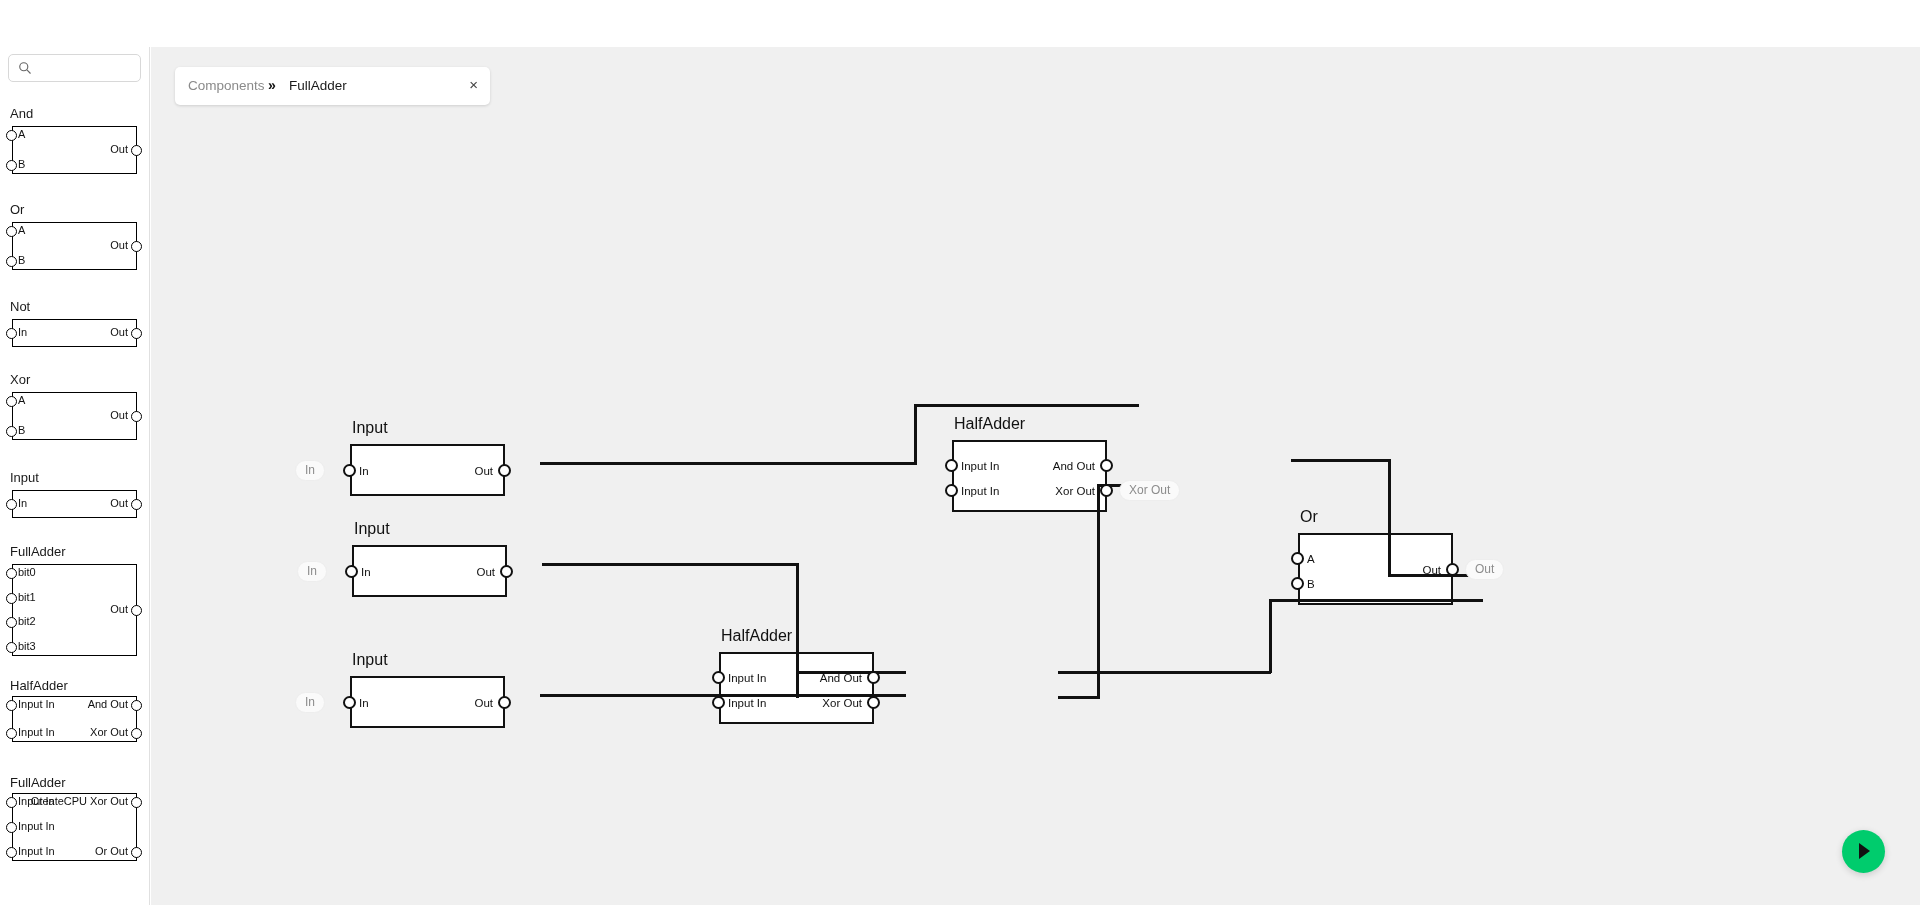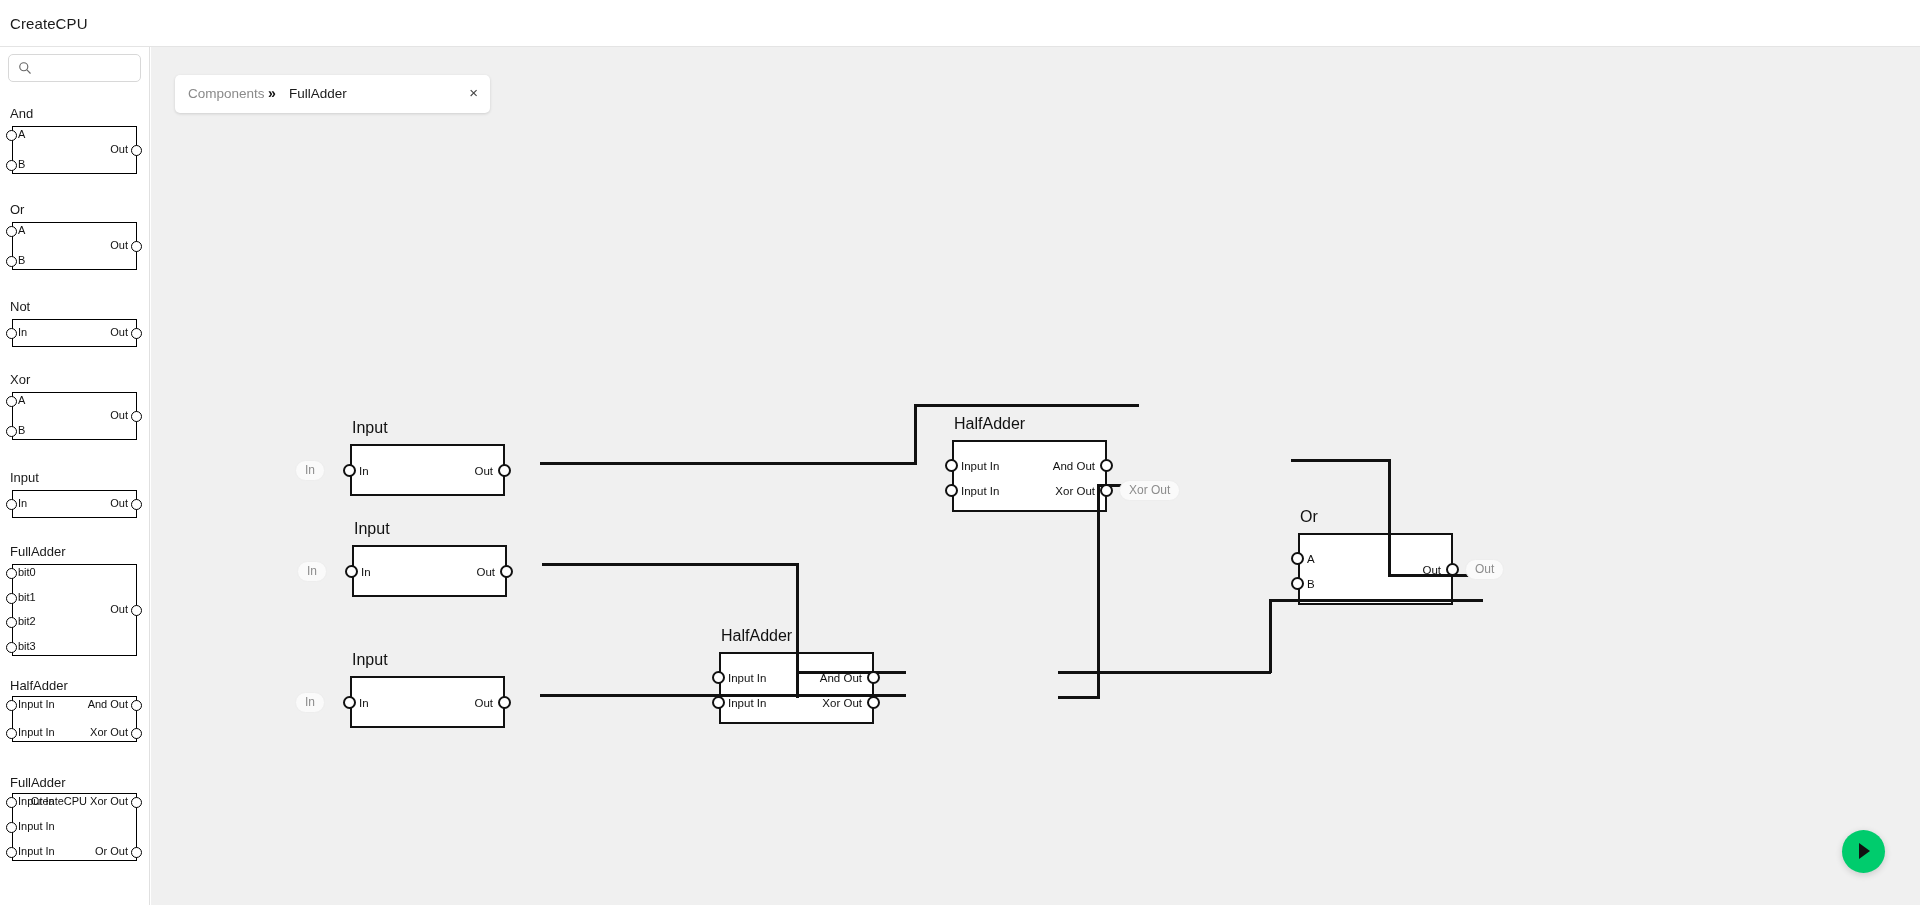--- a/index.html
+++ b/index.html
@@ -71,21 +71,20 @@
     width: 1769px; height: 858px;
     background: #f0f0f0;
     overflow: hidden;
   }
 
   .tab {
     position: absolute; left: 24px; top: 20px;
     width: 315px; height: 38px;
     background: #ffffff; border-radius: 5px;
     box-shadow: 0 1px 3px rgba(0,0,0,.14);
-    margin-top: 8px;
   }
   .tab-crumb {
     position: absolute; left: 13px; top: 11px;
     font-size: 13.5px; color: #8a8a8a;
   }
   .tab-sep {
     position: absolute; left: 93px; top: 10px;
     font-size: 14px; color: #111; font-weight: bold;
   }
   .tab-name {
@@ -140,23 +139,20 @@
     border-left: 11px solid #111;
     border-top: 8px solid transparent;
     border-bottom: 8px solid transparent;
   }
 </style>
 </head>
 <body>
 
 <div id="app">
 
-  <div class="header">
-    <div class="header-title">CreateCPU</div>
-  </div>
 
   <div class="sidebar">
     <div class="search-wrap">
       <span class="search-icon">
         <svg width="14" height="14" viewBox="0 0 16 16">
           <circle cx="6.6" cy="6.6" r="4.6" fill="none" stroke="#666" stroke-width="1.3"></circle>
           <line x1="10.2" y1="10.2" x2="14.3" y2="14.3" stroke="#666" stroke-width="1.3"></line>
         </svg>
       </span>
       <input class="search-input" type="text" placeholder="" style="">

